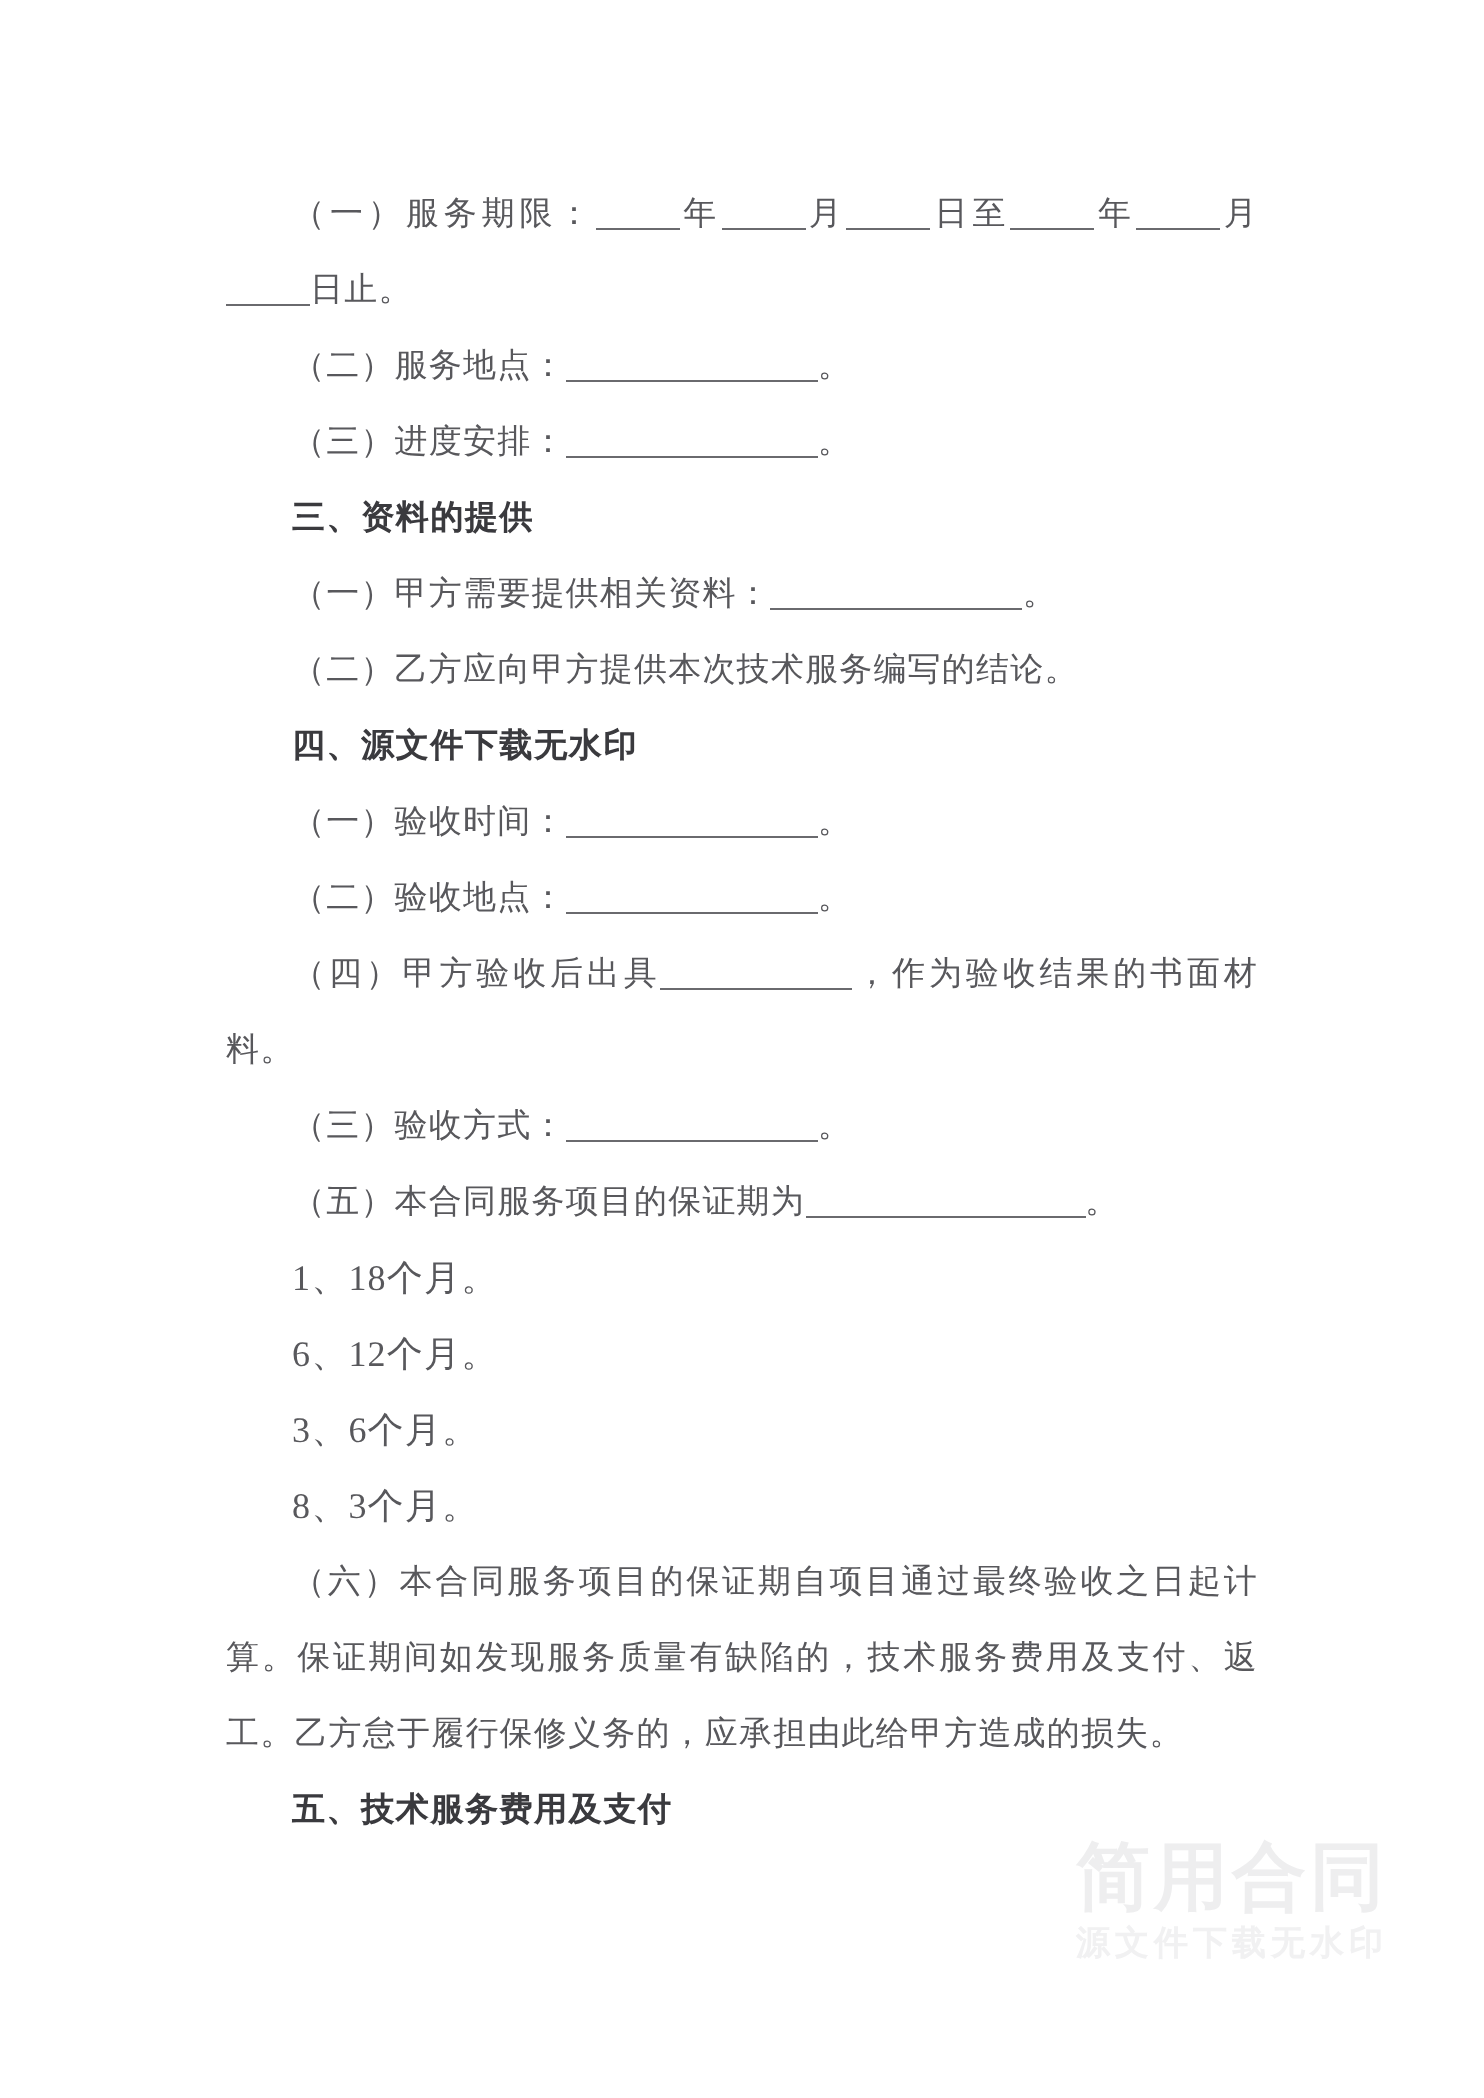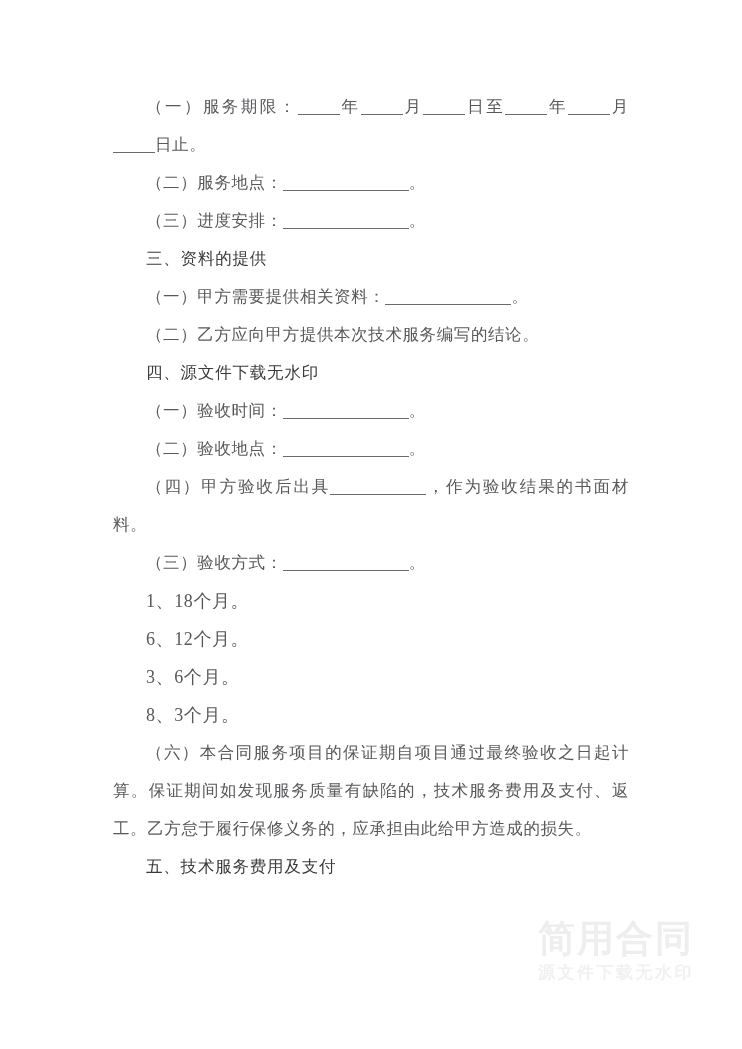--- a/index.html
+++ b/index.html
@@ -42,21 +42,21 @@
 
   .para.indent {
     text-indent: 33px;
   }
 
   .heading {
     color: #3a3a3e;
     font-size: 16.5px;
     line-height: 38px;
     letter-spacing: 0.8px;
-    font-weight: normal;
+    font-weight: bold;
     margin: 0;
     text-indent: 33px;
   }
 
   .numbered {
     color: #58585c;
     font-size: 18px;
     line-height: 38px;
     letter-spacing: 0.6px;
     margin: 0;
@@ -147,20 +147,23 @@
     </p>
 
     <p class="para indent full">
       <span>（四）甲方验收后出具</span><span class="fill w-md"></span><span>，作为验收结果的书面材料。</span>
     </p>
 
     <p class="para indent">
       <span>（三）验收方式：</span><span class="fill w-lg"></span><span>。</span>
     </p>
 
+    <p class="para indent">
+      <span>（五）本合同服务项目的保证期为</span><span class="fill w-xl"></span><span>。</span>
+    </p>
 
     <p class="numbered">1、18个月。</p>
     <p class="numbered">6、12个月。</p>
     <p class="numbered">3、6个月。</p>
     <p class="numbered">8、3个月。</p>
 
     <p class="para indent full">（六）本合同服务项目的保证期自项目通过最终验收之日起计算。保证期间如发现服务质量有缺陷的，技术服务费用及支付、返工。乙方怠于履行保修义务的，应承担由此给甲方造成的损失。</p>
 
     <h2 class="heading">五、技术服务费用及支付</h2>
 

